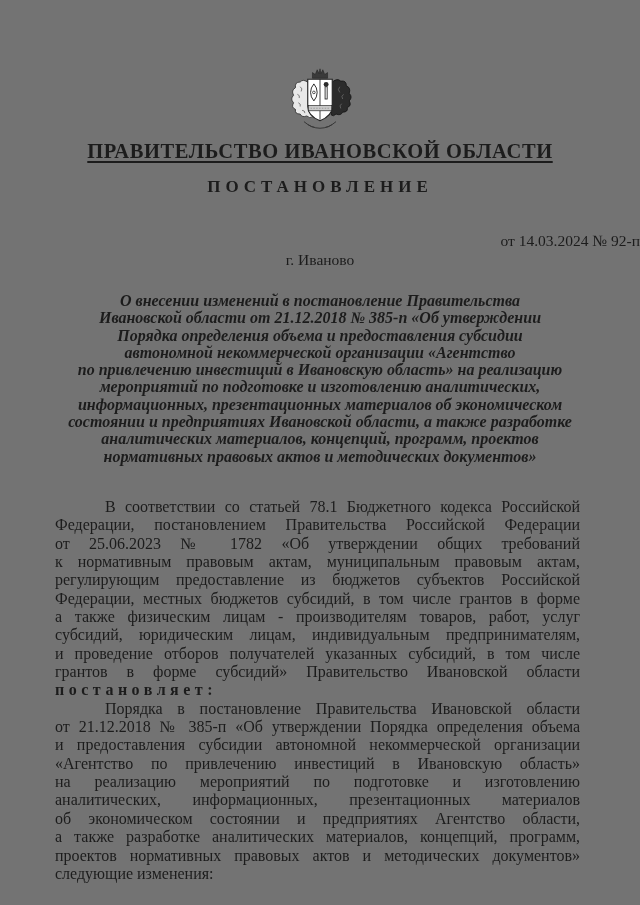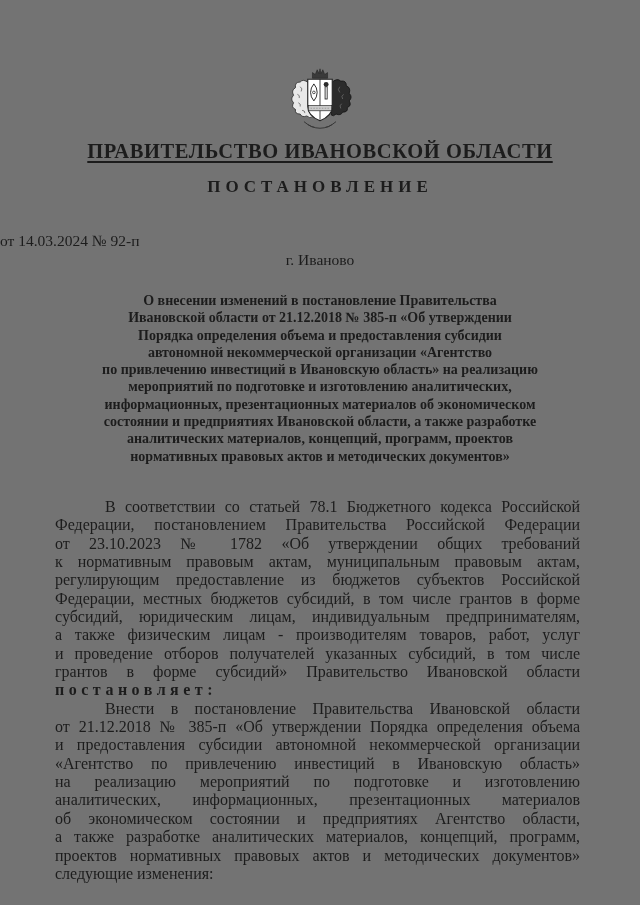--- a/index.html
+++ b/index.html
@@ -33,34 +33,35 @@
   .doc-type {
     margin-top:14px;
     font-size:17px;
     font-weight:bold;
     letter-spacing:5px;
     text-align:center;
   }
   .date-line {
     margin-top:35px;
     font-size:15.5px;
-    text-align:left;
+    text-align:right;
   }
   .city-line {
     font-size:15.5px;
     text-align:center;
     margin-top:1px;
   }
 
   .subject {
     margin-top:23px;
     padding:0 20px;
-    font-size:14px;
+    font-size:16px;
     font-weight:bold;
     line-height:17.3px;
+    font-style:italic;
   }
   .subject .ln { text-align:center; }
 
   .body-block {
     margin-top:33px;
     padding:0 60px 0 55px;
     font-size:16px;
     line-height:18.35px;
   }
   .para .ln {
@@ -130,32 +131,32 @@
       <div class="ln">информационных, презентационных материалов об экономическом</div>
       <div class="ln">состоянии и предприятиях Ивановской области, а также разработке</div>
       <div class="ln">аналитических материалов, концепций, программ, проектов</div>
       <div class="ln">нормативных правовых актов и методических документов»</div>
     </div>
 
   <div class="body-block">
     <div class="para">
         <div class="ln">В соответствии со статьей 78.1 Бюджетного кодекса Российской</div>
         <div class="ln">Федерации, постановлением Правительства Российской Федерации</div>
-        <div class="ln">от 23.10.2023 № 1782 «Об утверждении общих требований</div>
+        <div class="ln">от 25.06.2023 № 1782 «Об утверждении общих требований</div>
         <div class="ln">к нормативным правовым актам, муниципальным правовым актам,</div>
         <div class="ln">регулирующим предоставление из бюджетов субъектов Российской</div>
         <div class="ln">Федерации, местных бюджетов субсидий, в том числе грантов в форме</div>
+        <div class="ln">а также физическим лицам - производителям товаров, работ, услуг</div>
         <div class="ln">субсидий, юридическим лицам, индивидуальным предпринимателям,</div>
-        <div class="ln">а также физическим лицам - производителям товаров, работ, услуг</div>
         <div class="ln">и проведение отборов получателей указанных субсидий, в том числе</div>
         <div class="ln">грантов в форме субсидий» Правительство Ивановской области</div>
       </div>
     <div class="resolve-line">постановляет:</div>
     <div class="para endleft">
-        <div class="ln">Внести в постановление Правительства Ивановской области</div>
+        <div class="ln">Порядка в постановление Правительства Ивановской области</div>
         <div class="ln">от 21.12.2018 № 385-п «Об утверждении Порядка определения объема</div>
         <div class="ln">и предоставления субсидии автономной некоммерческой организации</div>
         <div class="ln">«Агентство по привлечению инвестиций в Ивановскую область»</div>
         <div class="ln">на реализацию мероприятий по подготовке и изготовлению</div>
         <div class="ln">аналитических, информационных, презентационных материалов</div>
         <div class="ln">об экономическом состоянии и предприятиях Агентство области,</div>
         <div class="ln">а также разработке аналитических материалов, концепций, программ,</div>
         <div class="ln">проектов нормативных правовых актов и методических документов»</div>
         <div class="ln">следующие изменения:</div>
       </div>

